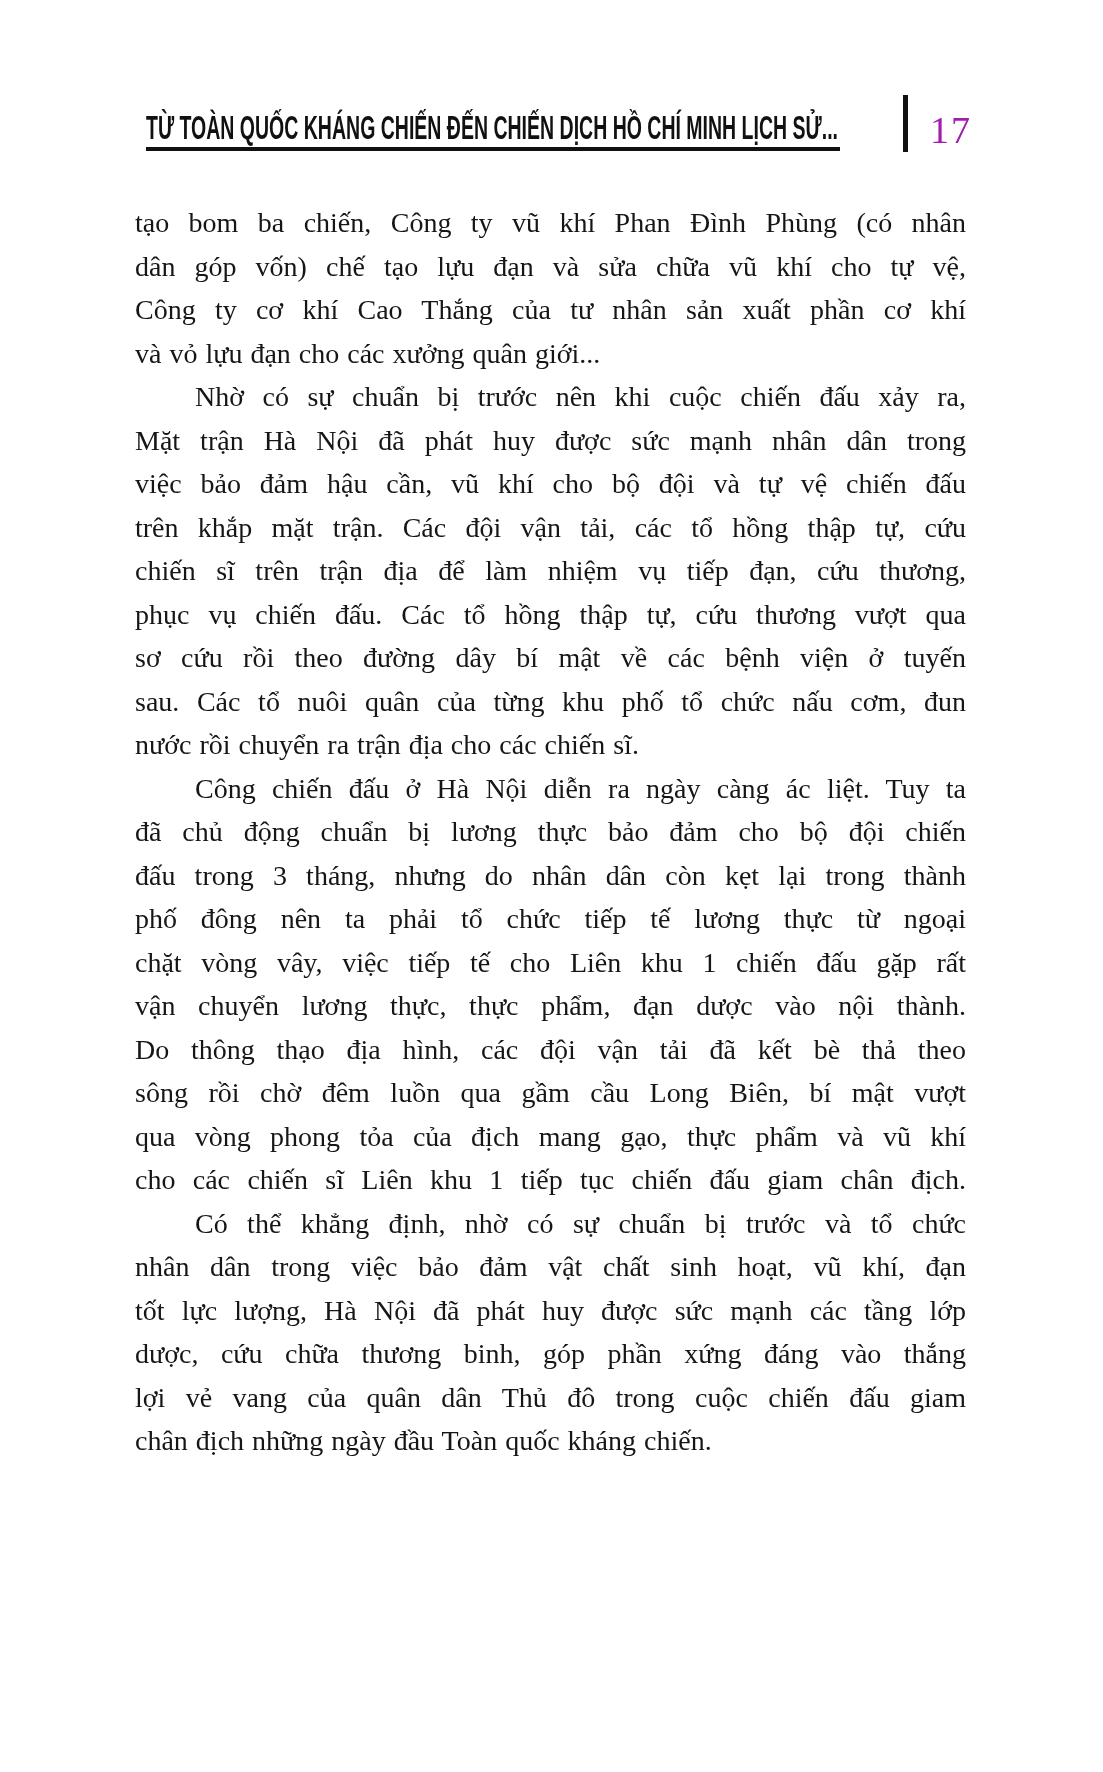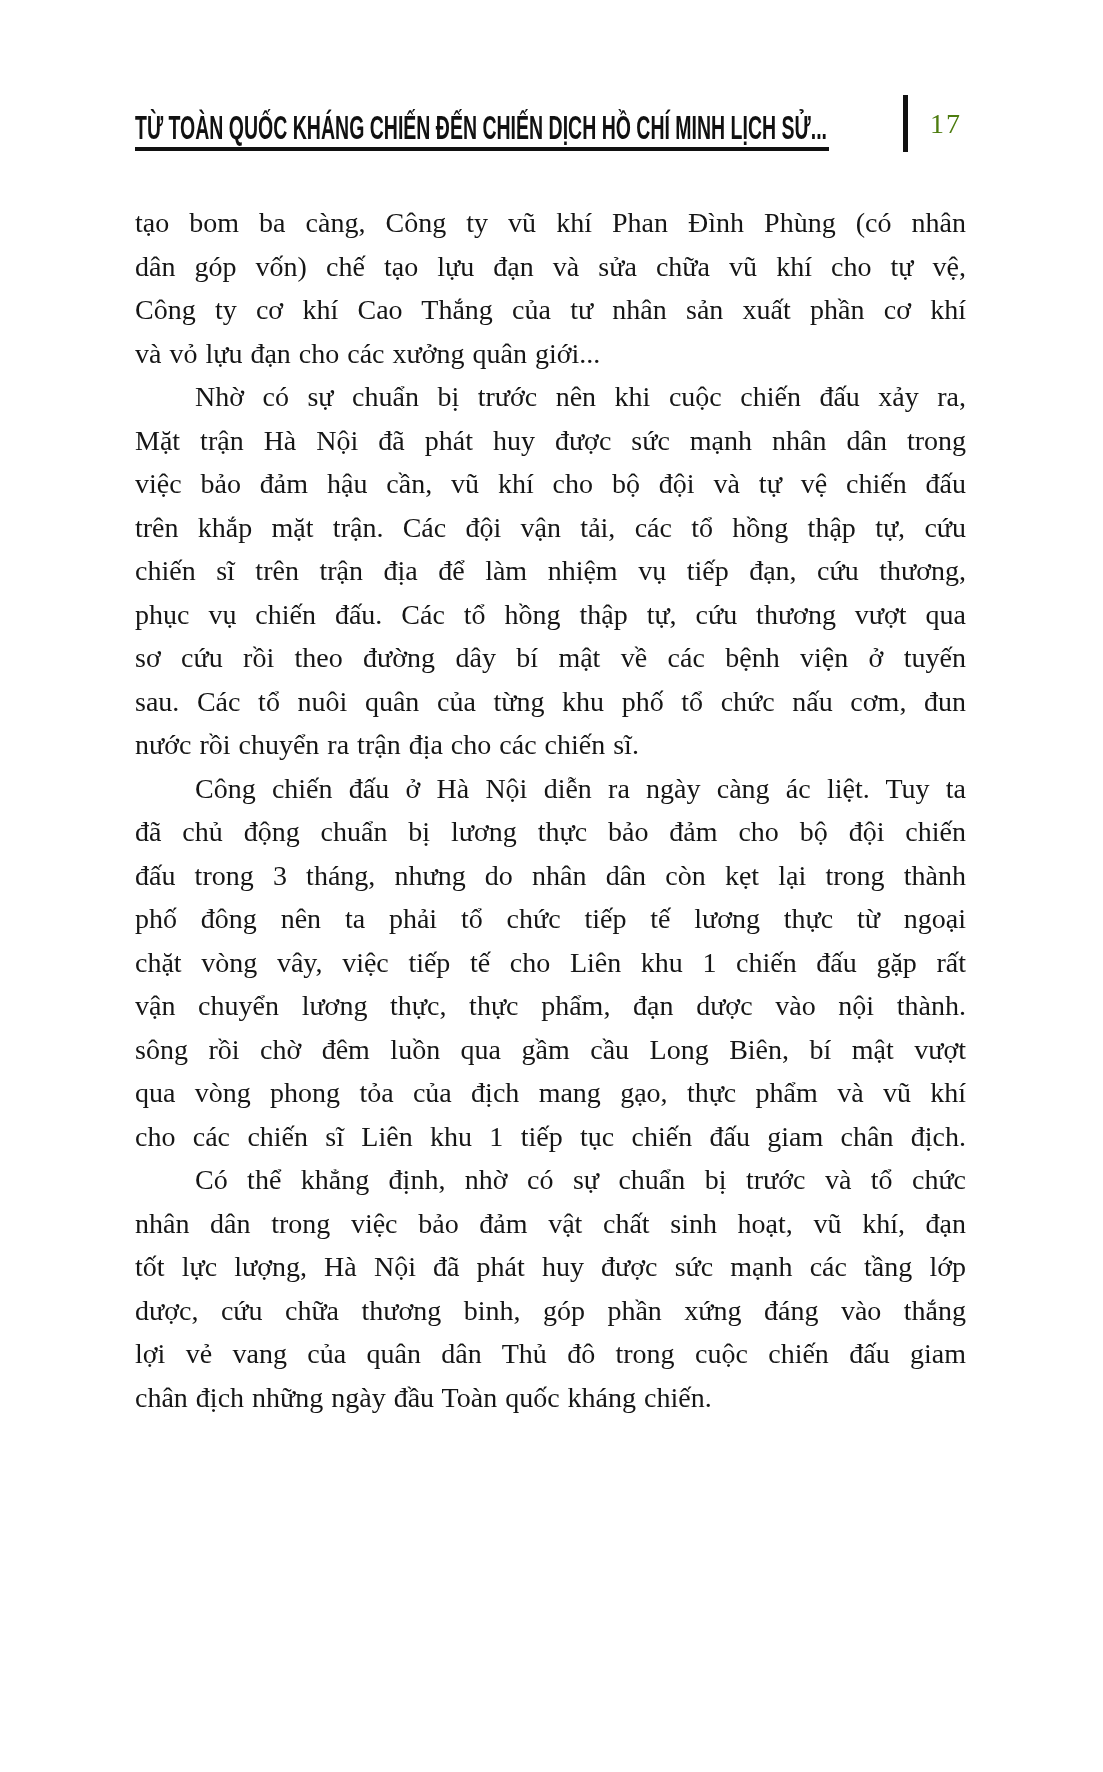--- a/index.html
+++ b/index.html
@@ -9,43 +9,43 @@
     position: relative;
     overflow: hidden;
     font-family: "Liberation Serif", serif;
     color: #161616;
   }
   .page { position: absolute; inset: 0; }
 
   
   .header-rule {
     position: absolute;
-    left: 135px; top: 95px;
+    left: 146px; top: 95px;
     width: 694px; height: 52px;
     border-bottom: 4px solid #111;
   }
   .header-rule svg { position: absolute; left: 0; bottom: 2px; overflow: visible; }
   .header-title-text {
     font-family: "Liberation Sans", sans-serif;
     font-weight: 700;
     font-size: 33px;
     fill: #111;
   }
   .header-bar {
     position: absolute;
     left: 903px; top: 95px;
     width: 5px; height: 57px;
     background: #111;
   }
   .page-number {
     position: absolute;
     left: 930px; top: 108px;
-    font-size: 28px;
+    font-size: 38px;
     letter-spacing: 2px;
-    color: #4d7c0f;
+    color: #a21caf;
   }
 
   
   .body-block {
     position: absolute;
     left: 135px; top: 201px;
     width: 831px;
     font-size: 28px;
     line-height: 43.5px;
   }
@@ -69,21 +69,21 @@
       <text x="0" y="38" class="header-title-text" textLength="692" lengthAdjust="spacingAndGlyphs">TỪ TOÀN QUỐC KHÁNG CHIẾN ĐẾN CHIẾN DỊCH HỒ CHÍ MINH LỊCH SỬ...</text>
     </svg>
   </div>
 
   <div class="header-bar"></div>
 
   <div class="page-number">17</div>
 
   <div class="body-block">
       <div class="paragraph">
-        <div class="line">tạo bom ba càng, Công ty vũ khí Phan Đình Phùng (có nhân</div>
+        <div class="line">tạo bom ba chiến, Công ty vũ khí Phan Đình Phùng (có nhân</div>
         <div class="line">dân góp vốn) chế tạo lựu đạn và sửa chữa vũ khí cho tự vệ,</div>
         <div class="line">Công ty cơ khí Cao Thắng của tư nhân sản xuất phần cơ khí</div>
         <div class="line flush-left">và vỏ lựu đạn cho các xưởng quân giới...</div>
       </div>
       <div class="paragraph">
         <div class="line indent">Nhờ có sự chuẩn bị trước nên khi cuộc chiến đấu xảy ra,</div>
         <div class="line">Mặt trận Hà Nội đã phát huy được sức mạnh nhân dân trong</div>
         <div class="line">việc bảo đảm hậu cần, vũ khí cho bộ đội và tự vệ chiến đấu</div>
         <div class="line">trên khắp mặt trận. Các đội vận tải, các tổ hồng thập tự, cứu</div>
         <div class="line">chiến sĩ trên trận địa để làm nhiệm vụ tiếp đạn, cứu thương,</div>
@@ -92,20 +92,21 @@
         <div class="line">sau. Các tổ nuôi quân của từng khu phố tổ chức nấu cơm, đun</div>
         <div class="line flush-left">nước rồi chuyển ra trận địa cho các chiến sĩ.</div>
       </div>
       <div class="paragraph">
         <div class="line indent">Công chiến đấu ở Hà Nội diễn ra ngày càng ác liệt. Tuy ta</div>
         <div class="line">đã chủ động chuẩn bị lương thực bảo đảm cho bộ đội chiến</div>
         <div class="line">đấu trong 3 tháng, nhưng do nhân dân còn kẹt lại trong thành</div>
         <div class="line">phố đông nên ta phải tổ chức tiếp tế lương thực từ ngoại</div>
         <div class="line">chặt vòng vây, việc tiếp tế cho Liên khu 1 chiến đấu gặp rất</div>
         <div class="line">vận chuyển lương thực, thực phẩm, đạn dược vào nội thành.</div>
+        <div class="line">Do thông thạo địa hình, các đội vận tải đã kết bè thả theo</div>
         <div class="line">sông rồi chờ đêm luồn qua gầm cầu Long Biên, bí mật vượt</div>
         <div class="line">qua vòng phong tỏa của địch mang gạo, thực phẩm và vũ khí</div>
         <div class="line">cho các chiến sĩ Liên khu 1 tiếp tục chiến đấu giam chân địch.</div>
       </div>
       <div class="paragraph">
         <div class="line indent">Có thể khẳng định, nhờ có sự chuẩn bị trước và tổ chức</div>
         <div class="line">nhân dân trong việc bảo đảm vật chất sinh hoạt, vũ khí, đạn</div>
         <div class="line">tốt lực lượng, Hà Nội đã phát huy được sức mạnh các tầng lớp</div>
         <div class="line">dược, cứu chữa thương binh, góp phần xứng đáng vào thắng</div>
         <div class="line">lợi vẻ vang của quân dân Thủ đô trong cuộc chiến đấu giam</div>

